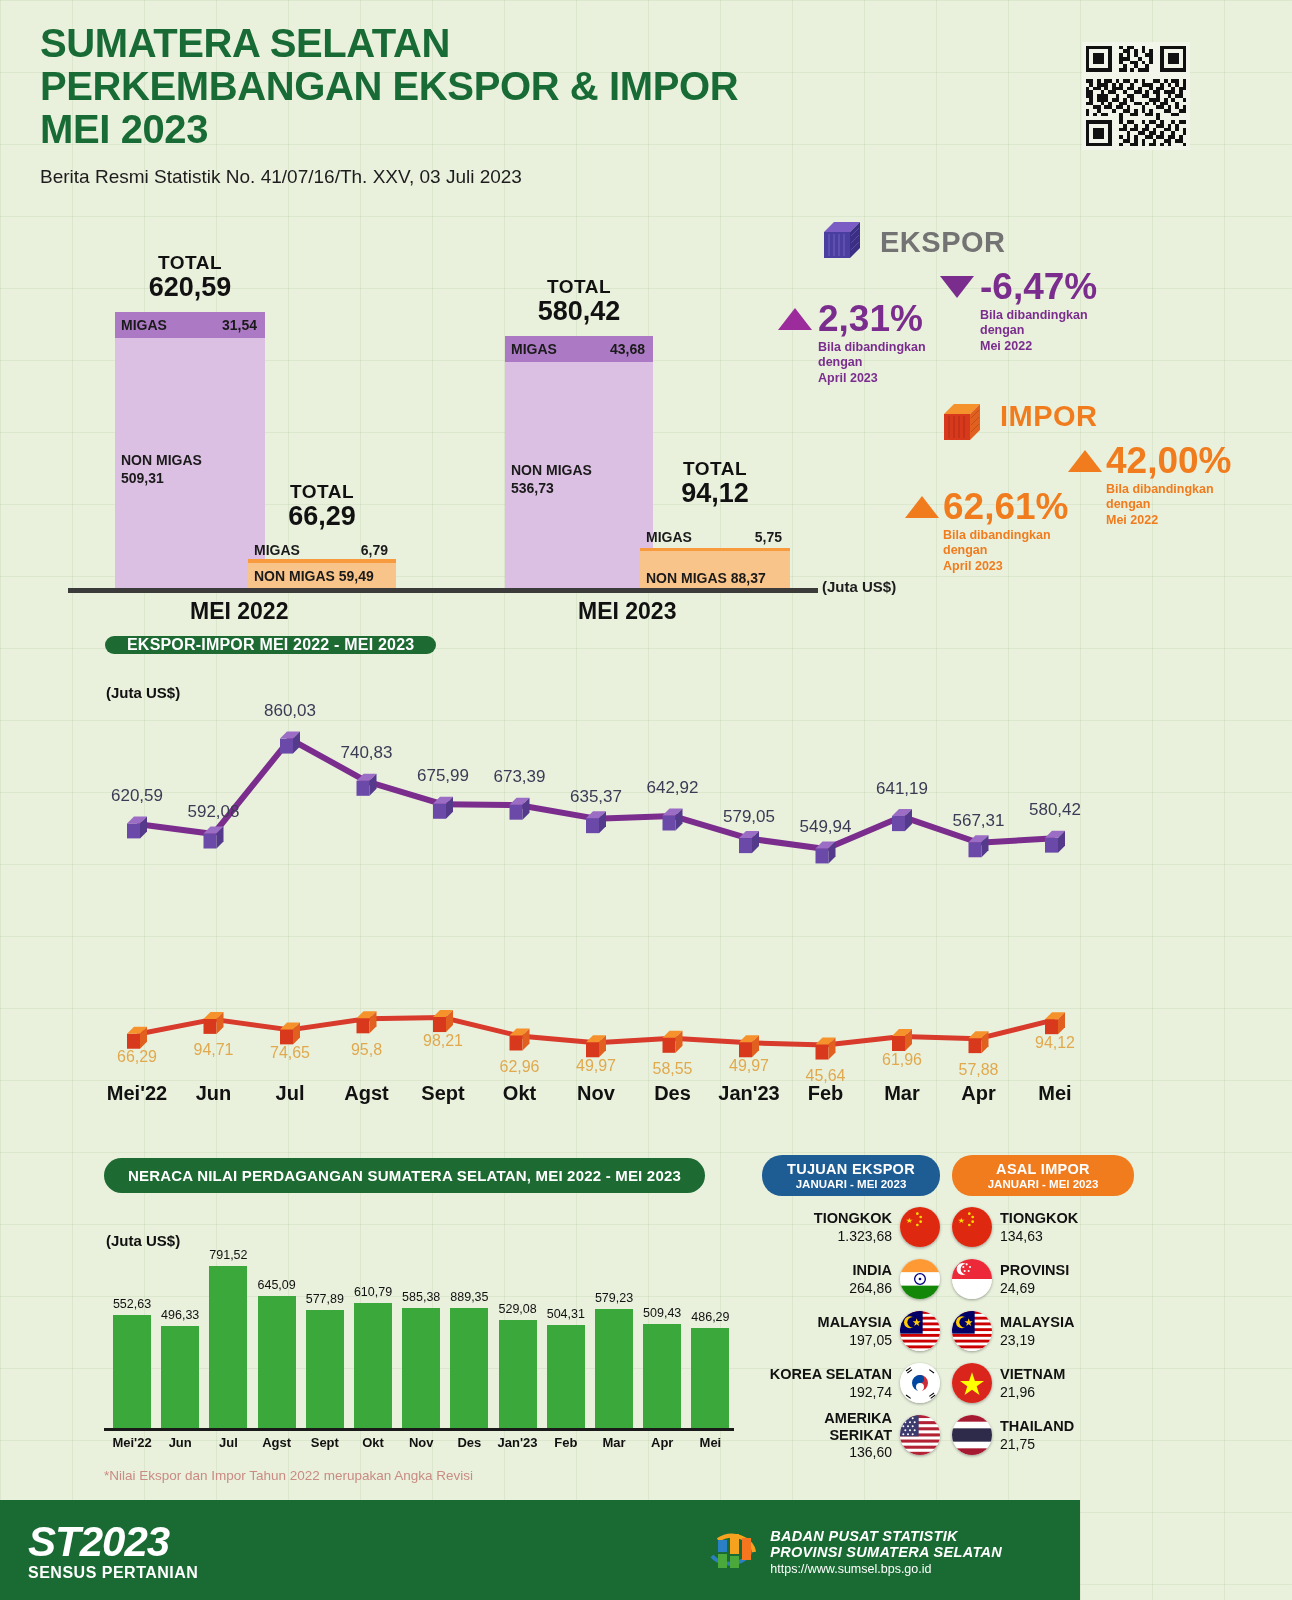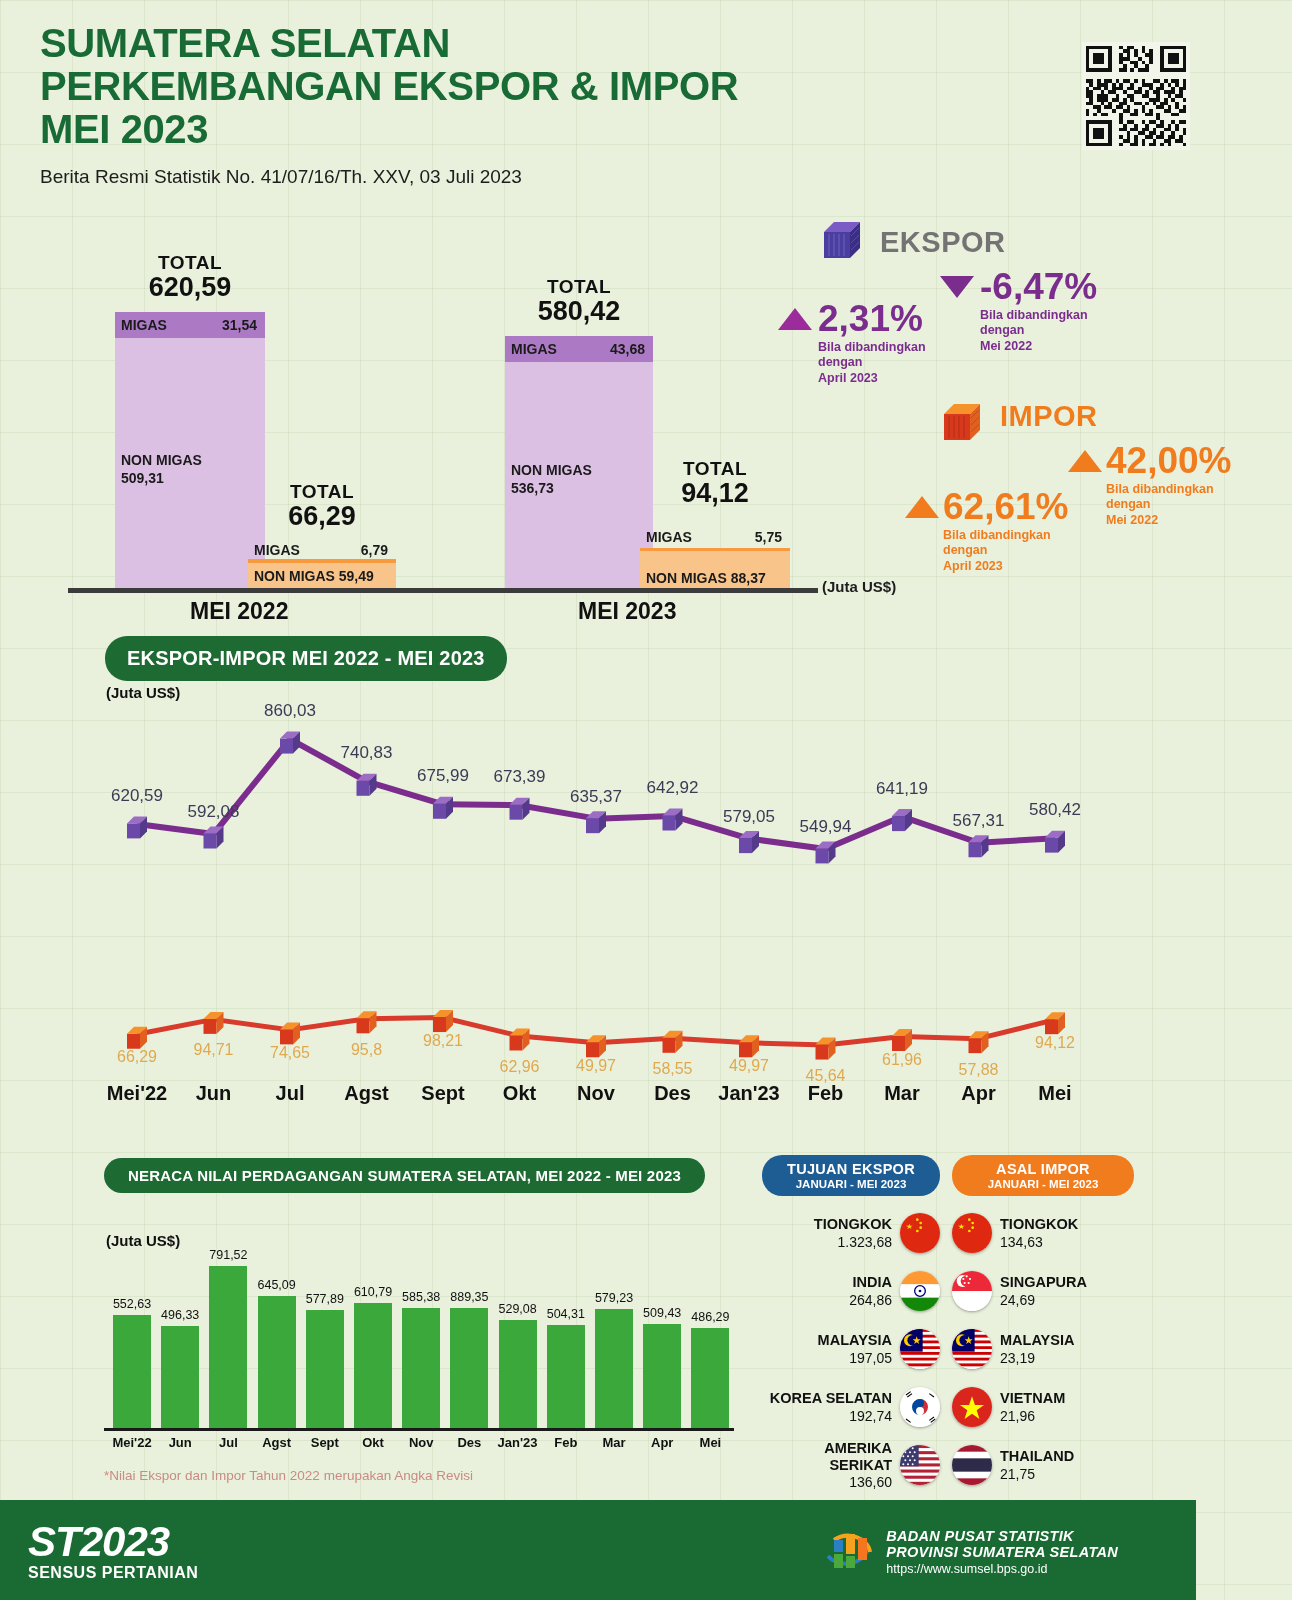--- a/index.html
+++ b/index.html
@@ -64,22 +64,22 @@
   .stat .note { font-size: 12.5px; font-weight: bold; line-height: 1.22; margin-top: 3px; }
   .tri { width: 0; height: 0; display: inline-block; vertical-align: middle; }
   .tri-up-p { border-left: 17px solid transparent; border-right: 17px solid transparent; border-bottom: 22px solid #9c2c9c; }
   .tri-dn-p { border-left: 17px solid transparent; border-right: 17px solid transparent; border-top: 22px solid #7b2d8e; }
   .tri-up-o { border-left: 17px solid transparent; border-right: 17px solid transparent; border-bottom: 22px solid #f07c1e; }
   .head-lbl { font-size: 29px; font-weight: bold; letter-spacing: 0.5px; }
 
   
   .pill {
     display: inline-block; background: #1d6b33; color: #fff;
-    border-radius: 22px; padding: 11px 22px;
-    font-size: 20px; font-weight: bold; letter-spacing: 0.2px;
+    border-radius: 22px; padding: 0 22px;
+    font-size: 16px; font-weight: bold; letter-spacing: 0.2px;
   }
   .juta { font-size: 15px; font-weight: bold; color: #111; }
 
   
   .linesec { position: absolute; left: 0; top: 636px; width: 1292px; height: 480px; }
   .pt-label { position: absolute; font-size: 17px; transform: translateX(-50%); white-space: nowrap; }
   .pt-exp { color: #3c3a55; }
   .pt-imp { color: #e0a94e; font-size: 16px; }
   .month { position: absolute; font-size: 20px; font-weight: bold; color: #111; transform: translateX(-50%); }
 
@@ -91,32 +91,32 @@
   .gmonth { position: absolute; top: 285px; font-size: 13px; font-weight: bold; color: #111; transform: translateX(-50%); }
   .foot-note { position: absolute; left: 104px; top: 318px; font-size: 13.5px; color: #c98b82; }
 
   
   .cpanel { position: absolute; top: 1155px; }
   .cpill {
     border-radius: 20px; text-align: center; color: #fff; padding: 6px 10px;
   }
   .cpill .t1 { font-size: 14.5px; font-weight: bold; letter-spacing: 0.3px; text-align: center; }
   .cpill .t2 { font-size: 11.5px; font-weight: bold; margin-top: 1px; }
-  .crow { display: flex; align-items: center; margin-top: 16px; height: 42px; }
+  .crow { display: flex; align-items: center; margin-top: 10px; height: 42px; }
   .crow.r { justify-content: flex-end; }
   .cname { font-size: 14.5px; font-weight: bold; color: #111; line-height: 1.2; }
   .cval { font-size: 14px; color: #111; }
   .flag {
     width: 40px; height: 40px; border-radius: 50%; overflow: hidden;
     flex: 0 0 40px; box-shadow: 0 1px 3px rgba(0,0,0,0.35);
   }
 
   
   .footer {
-    position: absolute; left: 0; bottom: 0; width: 1196px; height: 100px;
+    position: absolute; left: 0; bottom: 0; width: 1080px; height: 100px;
     background: #1a6b33;
   }
   .st2023 { position: absolute; left: 28px; top: 18px; color: #fff; }
   .st2023 .big { font-size: 42px; font-weight: bold; font-style: italic; letter-spacing: -1px; }
   .st2023 .small { font-size: 16px; font-weight: bold; letter-spacing: 0.5px; margin-top: -2px; }
   .bps { position: absolute; right: 78px; top: 22px; display: flex; align-items: center; gap: 10px; }
   .bps-txt { color: #fff; font-style: italic; }
   .bps-txt .l1, .bps-txt .l2 { font-size: 14.5px; font-weight: bold; letter-spacing: 0.3px; }
   .bps-txt .l3 { font-size: 12.5px; font-style: normal; margin-top: 2px; }
 </style>
@@ -843,21 +843,21 @@
               <circle cx="21" cy="15" r="8" fill="#ed2939"></circle>
         <g fill="#fff">
                 <circle cx="22" cy="8" r="1.6"></circle>
                 <circle cx="27" cy="12" r="1.6"></circle>
                 <circle cx="25" cy="18" r="1.6"></circle>
         <circle cx="19" cy="18" r="1.6"></circle>
                 <circle cx="17" cy="12" r="1.6"></circle>
               </g>
             </svg></div>
           <div style="margin-left:8px;">
-        <div class="cname">SINGAPURA</div>
+        <div class="cname">PROVINSI</div>
         <div class="cval">24,69</div>
           </div>
         </div>
         <div class="crow">
           <div class="flag"><svg viewBox="0 0 60 60" width="40" height="40">
               <rect width="60" height="60" fill="#fff"></rect>
         <g fill="#cc0001">
                 <rect y="0" width="60" height="4.3"></rect>
                 <rect y="8.6" width="60" height="4.3"></rect>
                 <rect y="17.2" width="60" height="4.3"></rect>

